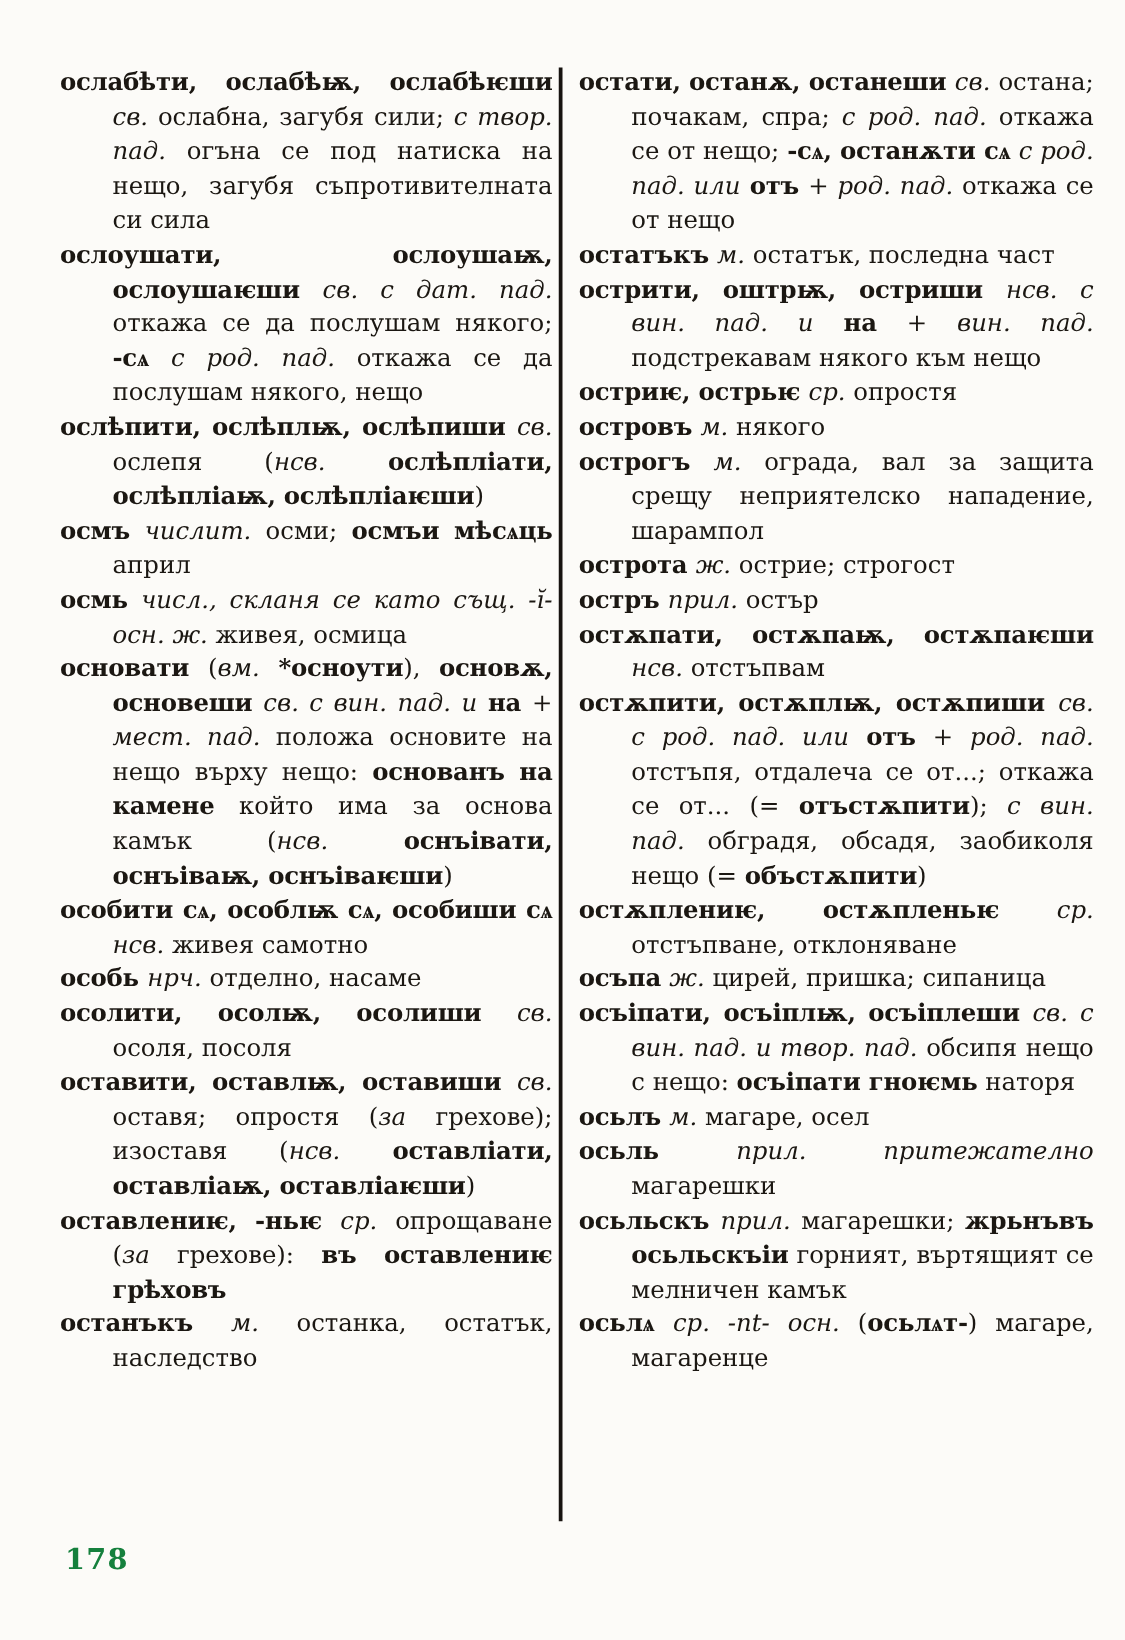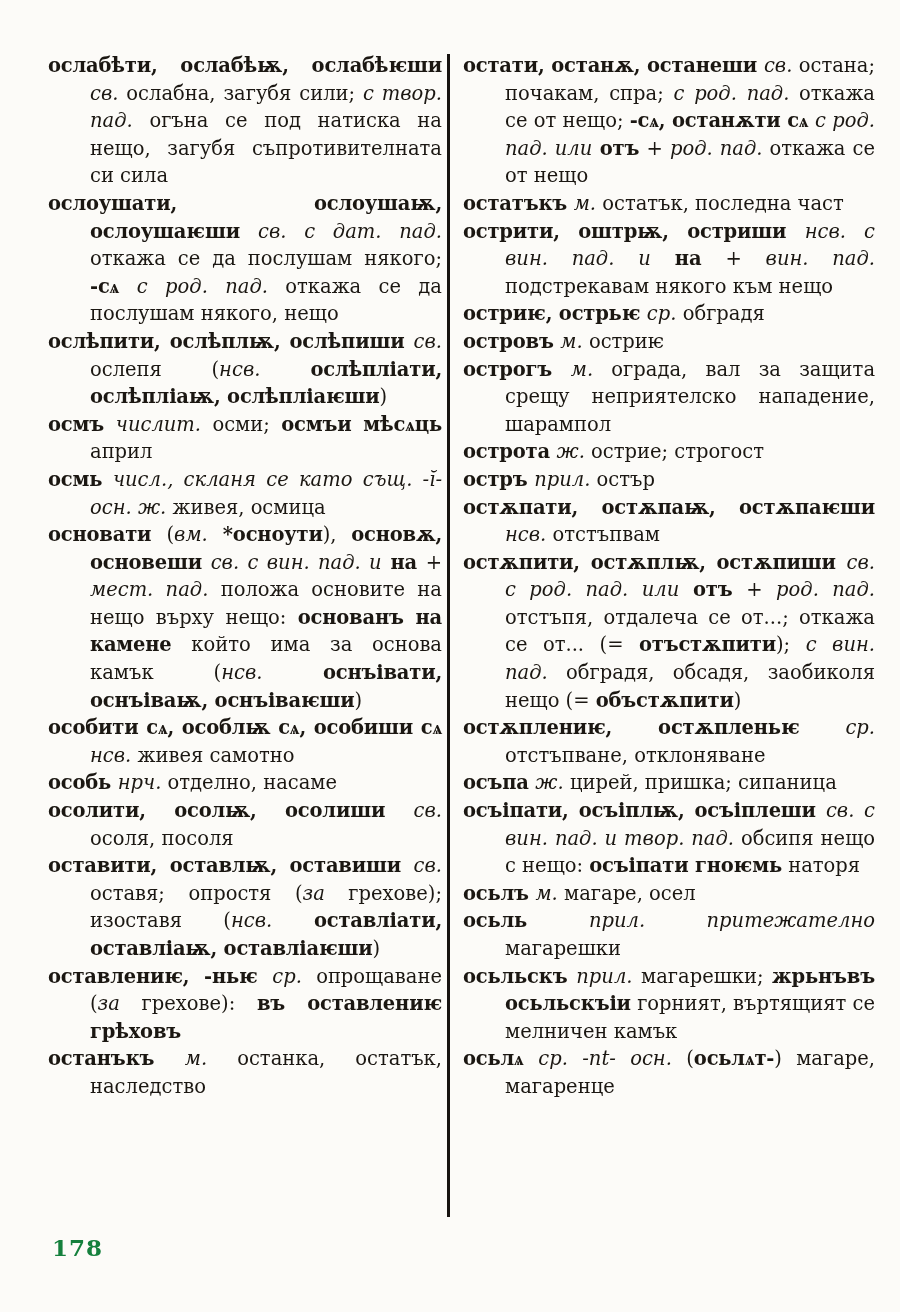--- a/index.html
+++ b/index.html
@@ -56,22 +56,22 @@
       <div class="entry"><span class="seg-hw">осолити, осолѭ, осолиши </span><span class="seg-it">св.</span><span class="seg-pl"> осоля, посоля</span></div>
       <div class="entry"><span class="seg-hw">оставити, оставлѭ, оставиши </span><span class="seg-it">св.</span><span class="seg-pl"> оставя; опростя (</span><span class="seg-it">за</span><span class="seg-pl"> грехове); изоставя (</span><span class="seg-it">нсв.</span><span class="seg-hw"> оставліати, оставліаѭ, оставліаѥши</span><span class="seg-pl">)</span></div>
       <div class="entry"><span class="seg-hw">оставлениѥ, -ньѥ </span><span class="seg-it">ср.</span><span class="seg-pl"> опрощаване (</span><span class="seg-it">за</span><span class="seg-pl"> грехове): </span><span class="seg-hw">въ оставлениѥ грѣховъ</span></div>
       <div class="entry"><span class="seg-hw">останъкъ </span><span class="seg-it">м.</span><span class="seg-pl"> останка, остатък, наследство</span></div>
     </div>
   <div class="divider"></div>
   <div class="column column-right">
       <div class="entry"><span class="seg-hw">остати, останѫ, останеши </span><span class="seg-it">св.</span><span class="seg-pl"> остана; почакам, спра; </span><span class="seg-it">с род. пад.</span><span class="seg-pl"> откажа се от нещо; </span><span class="seg-hw">-сѧ, останѫти сѧ </span><span class="seg-it">с род. пад. или</span><span class="seg-hw"> отъ </span><span class="seg-pl">+ </span><span class="seg-it">род. пад.</span><span class="seg-pl"> откажа се от нещо</span></div>
       <div class="entry"><span class="seg-hw">остатъкъ </span><span class="seg-it">м.</span><span class="seg-pl"> остатък, последна част</span></div>
       <div class="entry"><span class="seg-hw">острити, оштрѭ, остриши </span><span class="seg-it">нсв. с вин. пад. и</span><span class="seg-hw"> на </span><span class="seg-pl">+ </span><span class="seg-it">вин. пад.</span><span class="seg-pl"> подстрекавам някого към нещо</span></div>
-      <div class="entry"><span class="seg-hw">остриѥ, острьѥ </span><span class="seg-it">ср.</span><span class="seg-pl"> обградя</span></div>
-      <div class="entry"><span class="seg-hw">островъ </span><span class="seg-it">м.</span><span class="seg-pl"> остриѥ</span></div>
+      <div class="entry"><span class="seg-hw">остриѥ, острьѥ </span><span class="seg-it">ср.</span><span class="seg-pl"> опростя</span></div>
+      <div class="entry"><span class="seg-hw">островъ </span><span class="seg-it">м.</span><span class="seg-pl"> някого</span></div>
       <div class="entry"><span class="seg-hw">острогъ </span><span class="seg-it">м.</span><span class="seg-pl"> ограда, вал за защита срещу неприятелско нападение, шарампол</span></div>
       <div class="entry"><span class="seg-hw">острота </span><span class="seg-it">ж.</span><span class="seg-pl"> острие; строгост</span></div>
       <div class="entry"><span class="seg-hw">остръ </span><span class="seg-it">прил.</span><span class="seg-pl"> остър</span></div>
       <div class="entry"><span class="seg-hw">остѫпати, остѫпаѭ, остѫпаѥши </span><span class="seg-it">нсв.</span><span class="seg-pl"> отстъпвам</span></div>
       <div class="entry"><span class="seg-hw">остѫпити, остѫплѭ, остѫпиши </span><span class="seg-it">св. с род. пад. или</span><span class="seg-hw"> отъ </span><span class="seg-pl">+ </span><span class="seg-it">род. пад.</span><span class="seg-pl"> отстъпя, отдалеча се от...; откажа се от... (= </span><span class="seg-hw">отъстѫпити</span><span class="seg-pl">); </span><span class="seg-it">с вин. пад.</span><span class="seg-pl"> обградя, обсадя, заобиколя нещо (= </span><span class="seg-hw">объстѫпити</span><span class="seg-pl">)</span></div>
       <div class="entry"><span class="seg-hw">остѫплениѥ, остѫпленьѥ </span><span class="seg-it">ср.</span><span class="seg-pl"> отстъпване, отклоняване</span></div>
       <div class="entry"><span class="seg-hw">осъпа </span><span class="seg-it">ж.</span><span class="seg-pl"> цирей, пришка; сипаница</span></div>
       <div class="entry"><span class="seg-hw">осъіпати, осъіплѭ, осъіплеши </span><span class="seg-it">св. с вин. пад. и твор. пад.</span><span class="seg-pl"> обсипя нещо с нещо: </span><span class="seg-hw">осъіпати гноѥмь</span><span class="seg-pl"> наторя</span></div>
       <div class="entry"><span class="seg-hw">осьлъ </span><span class="seg-it">м.</span><span class="seg-pl"> магаре, осел</span></div>
       <div class="entry"><span class="seg-hw">осьль </span><span class="seg-it">прил. притежателно</span><span class="seg-pl"> магарешки</span></div>

